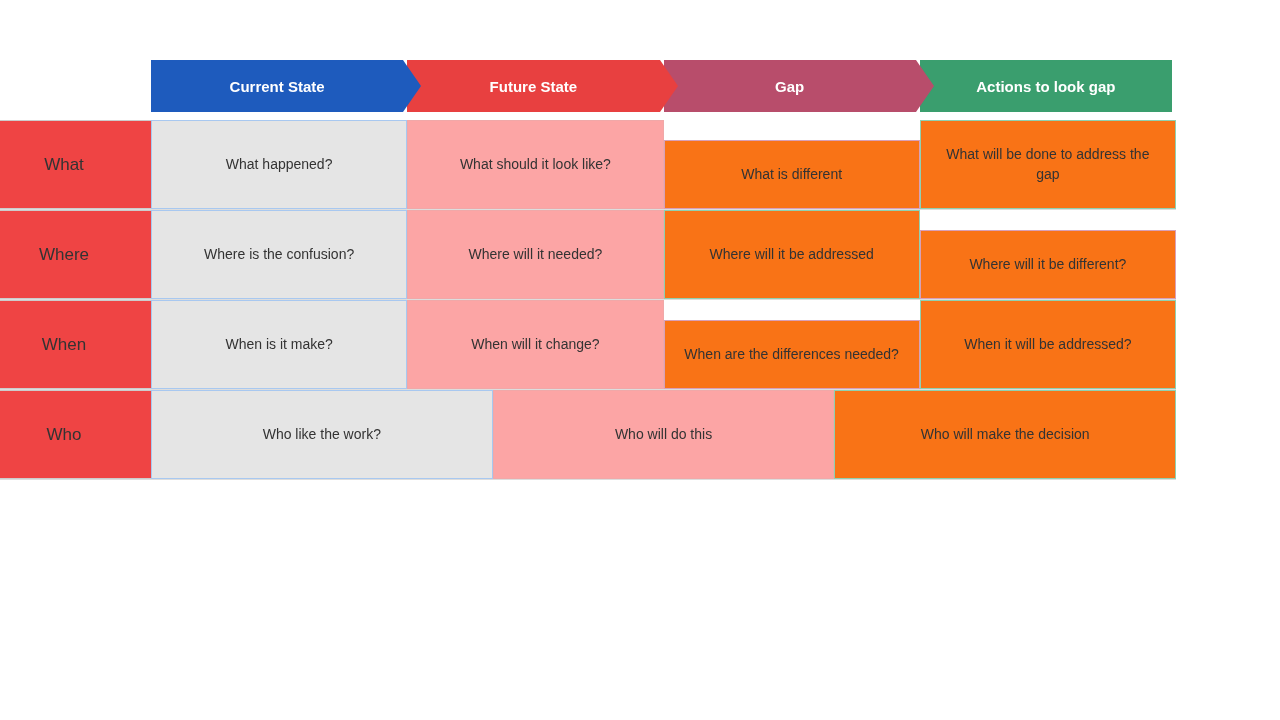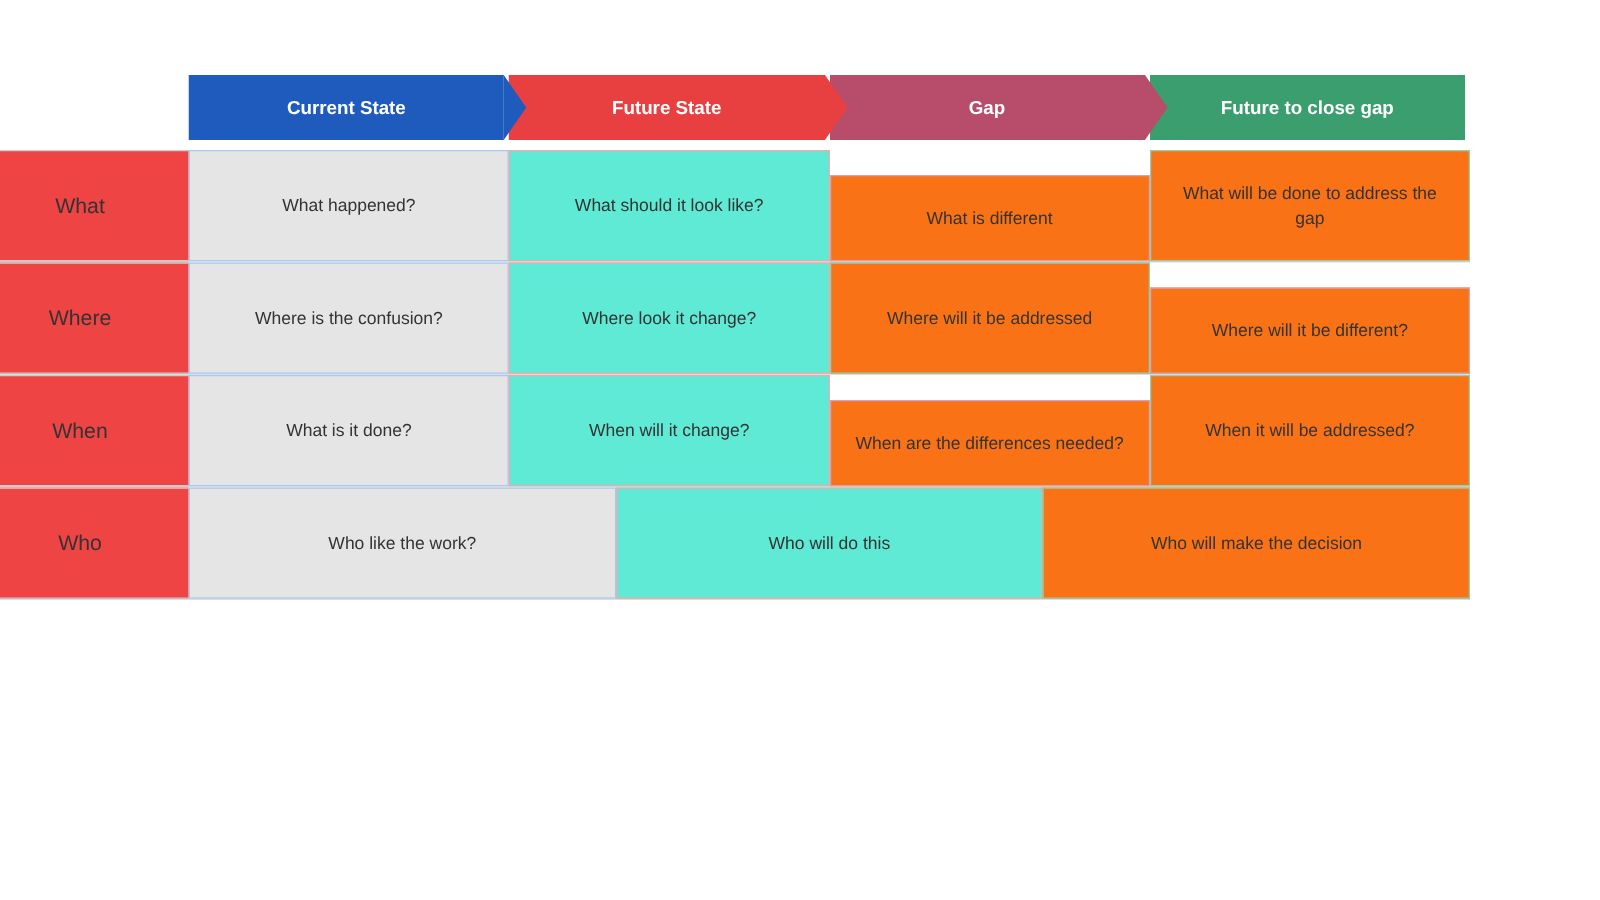--- a/index.html
+++ b/index.html
@@ -132,21 +132,21 @@
       padding: 10px 12px;
       line-height: 1.4;
     }
 
     .cell-blue-light {
       background: #e5e5e5;
       border-color: #a8c8f0;
     }
 
     .cell-red-light {
-      background: #5eead4;
+      background: #fca5a5;
       border-color: #f0a8a8;
     }
 
     .cell-pink-light {
       background: #f97316;
       border-color: #d8a0b8;
       margin-top: 20px;
     }
 
     .cell-green-light {
@@ -161,43 +161,43 @@
 
   <h1 class="page-title"></h1>
 
   <div class="header-row">
     <div class="header-spacer"></div>
     <div class="header-arrows">
 
     <div class="arrow-header arrow-blue">Current State</div>
         <div class="arrow-header arrow-red">Future State</div>
         <div class="arrow-header arrow-pink">Gap</div>
-        <div class="arrow-header arrow-green">Future to close gap</div>
+        <div class="arrow-header arrow-green">Actions to look gap</div>
       </div>
   </div>
 
   <div class="grid-container">
 
   <div class="grid-row">
         <div class="row-label">What</div>
         <div class="grid-cell cell-blue-light">What happened?</div>
         <div class="grid-cell cell-red-light">What should it look like?</div>
         <div class="grid-cell cell-pink-light">What is different</div>
         <div class="grid-cell cell-green-light">What will be done to address the gap</div>
       </div>
       <div class="grid-row">
         <div class="row-label">Where</div>
         <div class="grid-cell cell-blue-light">Where is the confusion?</div>
-        <div class="grid-cell cell-red-light">Where look it change?</div>
+        <div class="grid-cell cell-red-light">Where will it needed?</div>
         <div class="grid-cell cell-green-light">Where will it be addressed</div>
         <div class="grid-cell cell-pink-light">Where will it be different?</div>
       </div>
       <div class="grid-row">
         <div class="row-label">When</div>
-        <div class="grid-cell cell-blue-light">What is it done?</div>
+        <div class="grid-cell cell-blue-light">When is it make?</div>
         <div class="grid-cell cell-red-light">When will it change?</div>
         <div class="grid-cell cell-pink-light">When are the differences needed?</div>
         <div class="grid-cell cell-green-light">When it will be addressed?</div>
       </div>
       <div class="grid-row">
         <div class="row-label">Who</div>
         <div class="grid-cell cell-blue-light">Who like the work?</div>
         <div class="grid-cell cell-red-light">Who will do this</div>
         <div class="grid-cell cell-green-light">Who will make the decision</div>
       </div>

